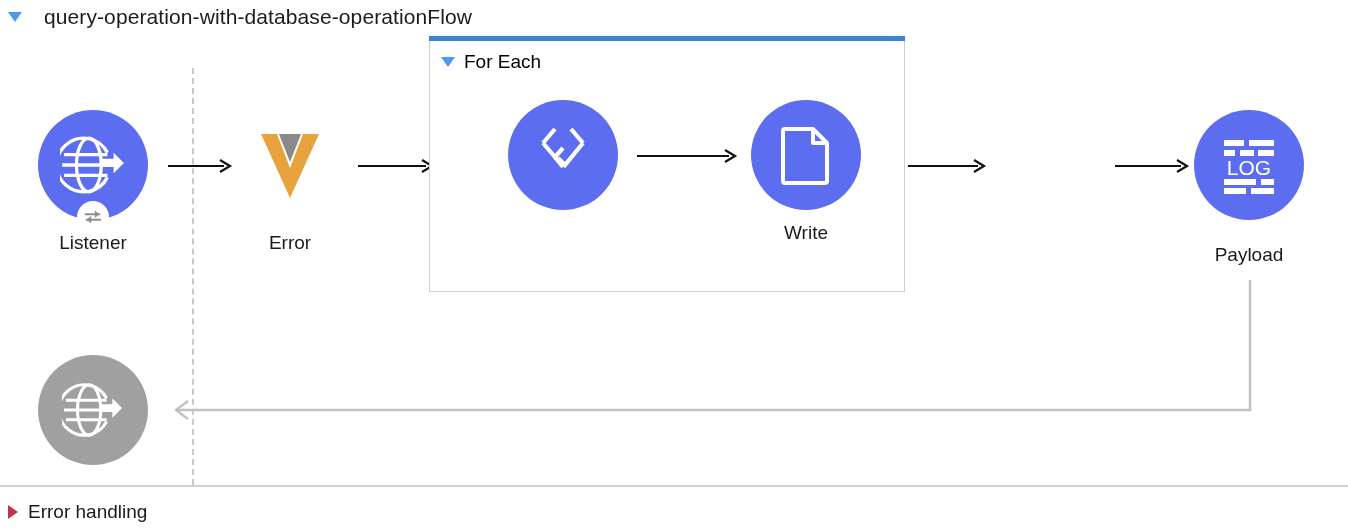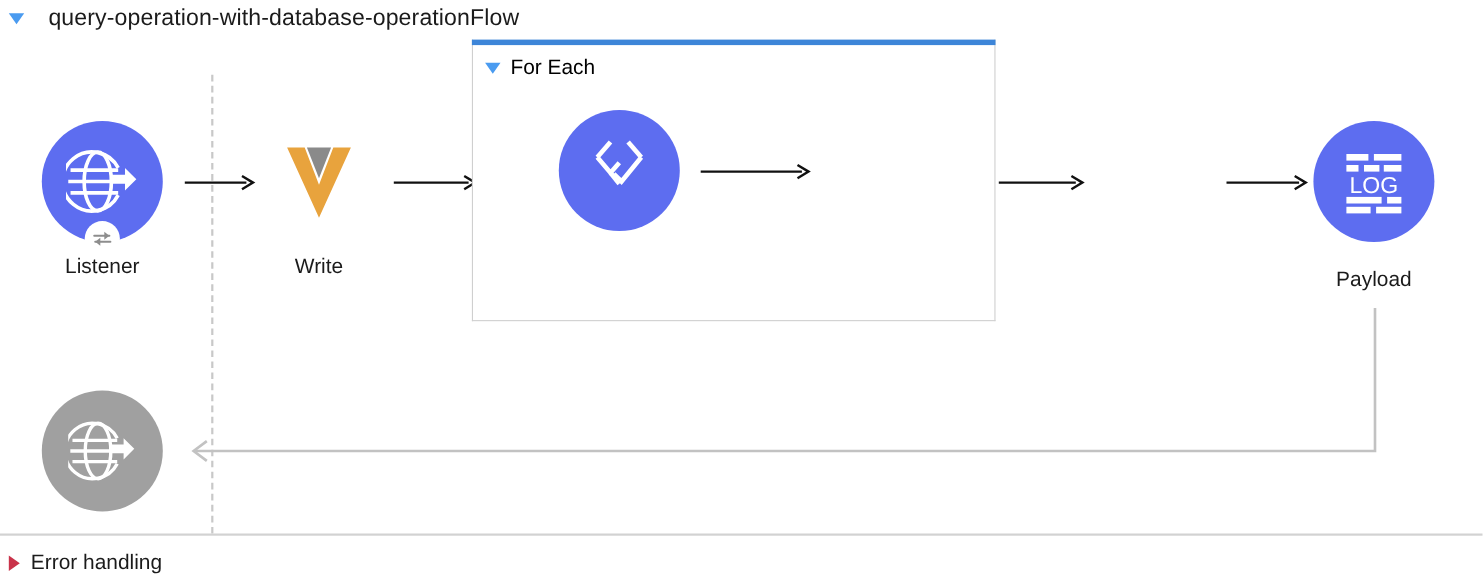--- a/index.html
+++ b/index.html
@@ -222,21 +222,21 @@
     </svg>
   </div>
 
   <div class="node" style="left:215px; top:110px;">
     <div class="node-circle plain">
       <svg width="66" height="74" viewBox="0 0 66 74">
         <path d="M4 6 L33 70 L62 6 L46 6 L33 40 L20 6 Z" fill="#e8a33d"></path>
         <path d="M22 6 L44 6 L33 34 Z" fill="#8a8a8a"></path>
       </svg>
     </div>
-    <div class="node-label">Write</div>
+    <div class="node-label">Error</div>
   </div>
 
   <div class="arrow" style="left:358px; top:159px; width:76px;">
     <svg width="76" height="14" viewBox="0 0 76 14">
       <line x1="0" y1="7" x2="68" y2="7" stroke="#111111" stroke-width="2.2"></line>
       <path d="M64 1 L74 7 L64 13" fill="none" stroke="#111111" stroke-width="2.2"></path>
     </svg>
   </div>
 
   <div class="scope"></div>
@@ -260,20 +260,29 @@
     </div>
   </div>
 
   <div class="arrow" style="left:637px; top:149px; width:100px;">
     <svg width="100" height="14" viewBox="0 0 100 14">
       <line x1="0" y1="7" x2="92" y2="7" stroke="#111111" stroke-width="2.2"></line>
       <path d="M88 1 L98 7 L88 13" fill="none" stroke="#111111" stroke-width="2.2"></path>
     </svg>
   </div>
 
+  <div class="node" style="left:731px; top:100px;">
+    <div class="node-circle purple">
+      <svg width="58" height="64" viewBox="0 0 58 64">
+        <path d="M8 6 h28 l14 14 v38 a2 2 0 0 1 -2 2 h-40 a2 2 0 0 1 -2 -2 v-50 a2 2 0 0 1 2 -2 z" fill="none" stroke="#ffffff" stroke-width="4" stroke-linejoin="round"></path>
+        <path d="M36 6 v14 h14" fill="none" stroke="#ffffff" stroke-width="4" stroke-linejoin="round"></path>
+      </svg>
+    </div>
+    <div class="node-label">Write</div>
+  </div>
 
   <div class="arrow" style="left:908px; top:159px; width:78px;">
     <svg width="78" height="14" viewBox="0 0 78 14">
       <line x1="0" y1="7" x2="70" y2="7" stroke="#111111" stroke-width="2.2"></line>
       <path d="M66 1 L76 7 L66 13" fill="none" stroke="#111111" stroke-width="2.2"></path>
     </svg>
   </div>
 
 
   <div class="arrow" style="left:1115px; top:159px; width:74px;">

